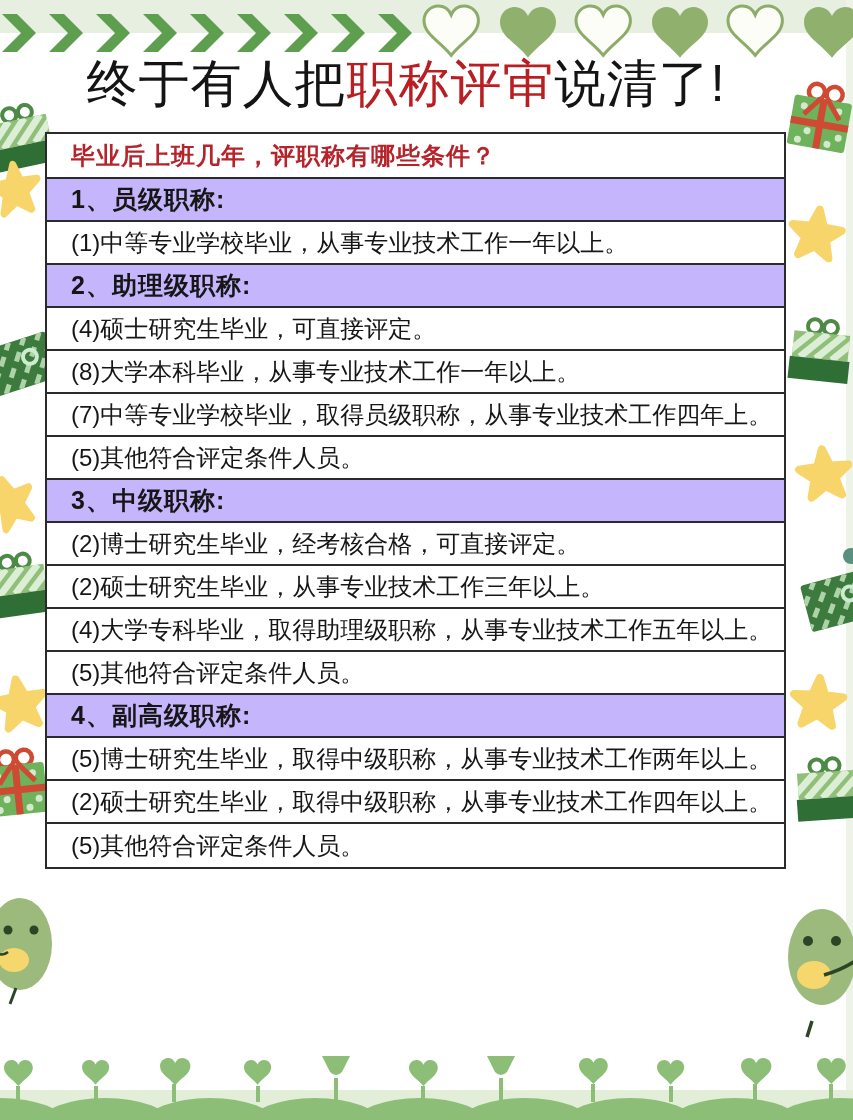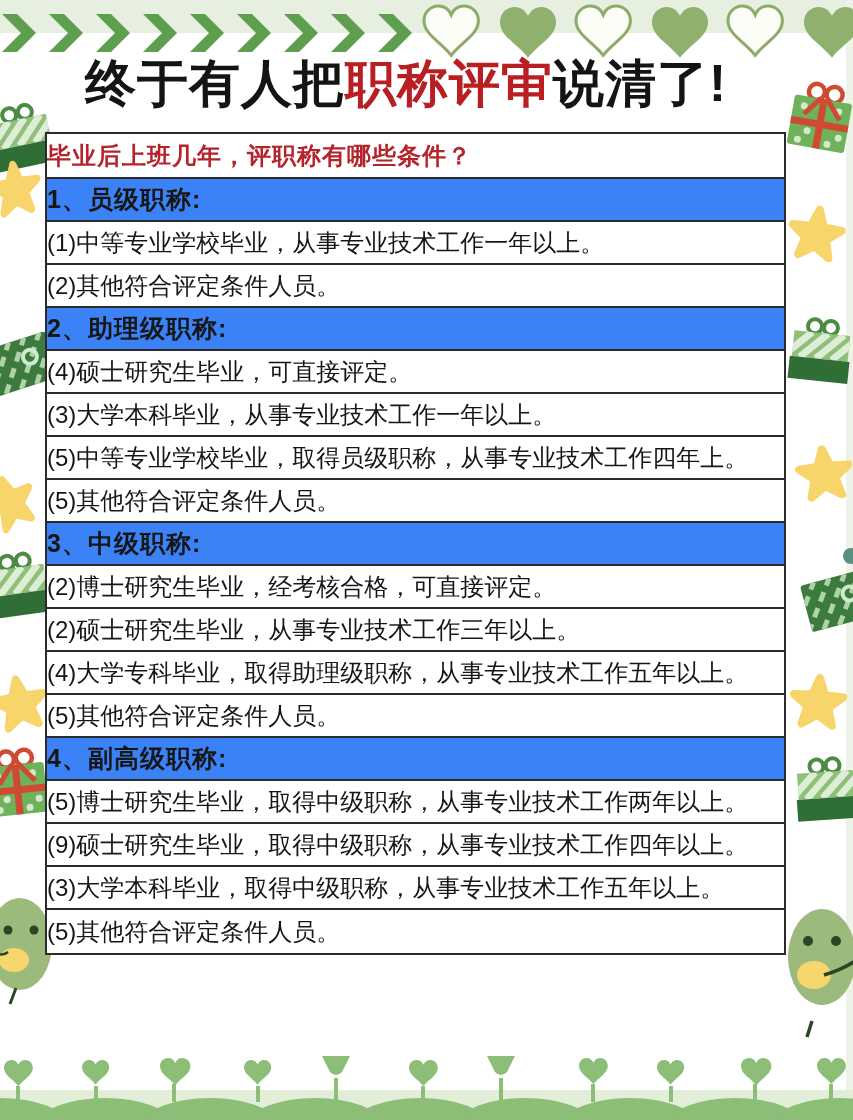--- a/index.html
+++ b/index.html
@@ -6,40 +6,40 @@
   body{
     width:853px;height:1120px;position:relative;overflow:hidden;
     background:#ffffff;
     font-family:"Liberation Sans","DejaVu Sans",sans-serif;
   }
   .layer{position:absolute;left:0;top:0;}
   
   .poster-title{
     position:absolute;top:50px;left:0;width:812px;
     text-align:center;white-space:nowrap;
-    font-size:51px;font-weight:700;color:#141414;
+    font-size:51px;font-weight:400;color:#141414;
     letter-spacing:1px;z-index:2;
   }
   .poster-title .hl{color:#b91f22;}
   
   .rules-table{
     position:absolute;left:45px;top:132px;width:741px;
     background:#ffffff;border:2px solid #2b2b2b;z-index:2;
     box-sizing:border-box;
   }
   .trow{
     box-sizing:border-box;height:43px;
     border-bottom:2px solid #2b2b2b;
     display:flex;align-items:center;
-    padding:0 0;font-size:24px;color:#161616;
+    padding:0 24px;font-size:24px;color:#161616;
     white-space:nowrap;overflow:hidden;background:#ffffff;
   }
   .trow:last-child{border-bottom:none;}
   .trow--q{height:45px;color:#b5232b;font-weight:bold;font-size:24px;letter-spacing:1px;}
-  .trow--sec{background:#3b82f6;font-weight:bold;font-size:25px;letter-spacing:1px;}
+  .trow--sec{background:#c4b5fd;font-weight:bold;font-size:25px;letter-spacing:1px;}
   
   #decor-bg{z-index:1;}
   #decor-bottom{position:absolute;left:0;top:1056px;z-index:3;}
 </style>
 </head>
 <body>
 
 <svg id="decor-bg" class="layer" width="853" height="1120" viewBox="0 0 853 1120">
   <defs>
     <path id="heart" d="M16 29 C10 21 0 17 0 8.5 C0 3.8 3.8 0 8.4 0 C11.8 0 14.7 2.1 16 5.2 C17.3 2.1 20.2 0 23.6 0 C28.2 0 32 3.8 32 8.5 C32 17 22 21 16 29 Z"></path>
@@ -155,38 +155,36 @@
 
 <div class="poster-title">
   <span>终于有人把</span><span class="hl">职称评审</span><span>说清了!</span>
 </div>
 
 <div class="rules-table">
   <div class="trow trow--q">毕业后上班几年，评职称有哪些条件？</div>
 
   <div class="trow trow--sec">1、员级职称:</div>
   <div class="trow">(1)中等专业学校毕业，从事专业技术工作一年以上。</div>
-  <div class="trow">(2)其他符合评定条件人员。</div>
 
   <div class="trow trow--sec">2、助理级职称:</div>
   <div class="trow">(4)硕士研究生毕业，可直接评定。</div>
-  <div class="trow">(3)大学本科毕业，从事专业技术工作一年以上。</div>
-  <div class="trow">(5)中等专业学校毕业，取得员级职称，从事专业技术工作四年上。</div>
+  <div class="trow">(8)大学本科毕业，从事专业技术工作一年以上。</div>
+  <div class="trow">(7)中等专业学校毕业，取得员级职称，从事专业技术工作四年上。</div>
   <div class="trow">(5)其他符合评定条件人员。</div>
 
   <div class="trow trow--sec">3、中级职称:</div>
   <div class="trow">(2)博士研究生毕业，经考核合格，可直接评定。</div>
   <div class="trow">(2)硕士研究生毕业，从事专业技术工作三年以上。</div>
   <div class="trow">(4)大学专科毕业，取得助理级职称，从事专业技术工作五年以上。</div>
   <div class="trow">(5)其他符合评定条件人员。</div>
 
   <div class="trow trow--sec">4、副高级职称:</div>
   <div class="trow">(5)博士研究生毕业，取得中级职称，从事专业技术工作两年以上。</div>
-  <div class="trow">(9)硕士研究生毕业，取得中级职称，从事专业技术工作四年以上。</div>
-  <div class="trow">(3)大学本科毕业，取得中级职称，从事专业技术工作五年以上。</div>
+  <div class="trow">(2)硕士研究生毕业，取得中级职称，从事专业技术工作四年以上。</div>
   <div class="trow">(5)其他符合评定条件人员。</div>
 </div>
 
 <svg id="decor-bottom" width="853" height="64" viewBox="0 0 853 64">
   <rect x="0" y="34" width="853" height="30" fill="#e3eed9"></rect>
   <g fill="#8cbe77">
     <ellipse cx="0" cy="68" rx="66" ry="26"></ellipse>
     <ellipse cx="105" cy="68" rx="66" ry="26"></ellipse>
     <ellipse cx="210" cy="68" rx="66" ry="26"></ellipse>
     <ellipse cx="315" cy="68" rx="66" ry="26"></ellipse>

